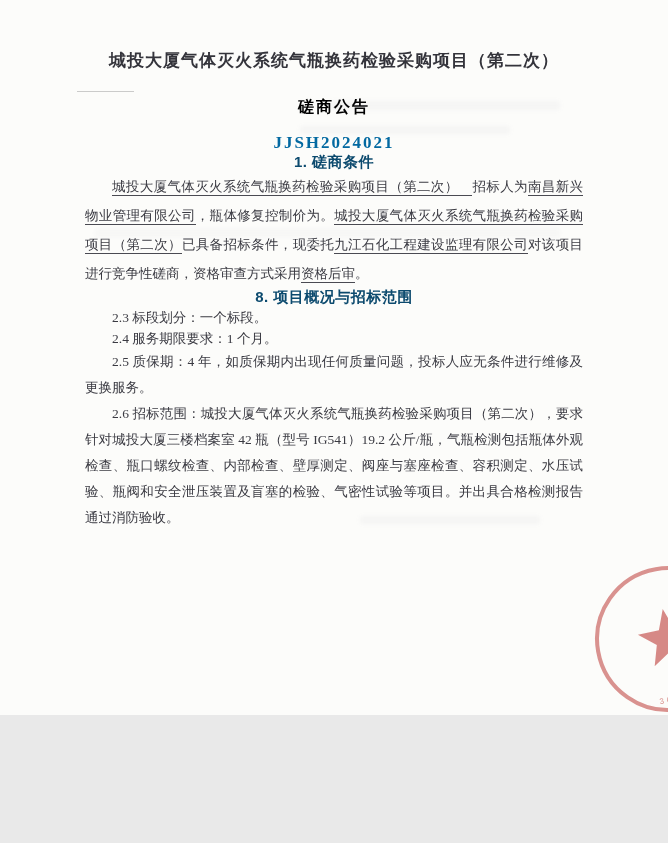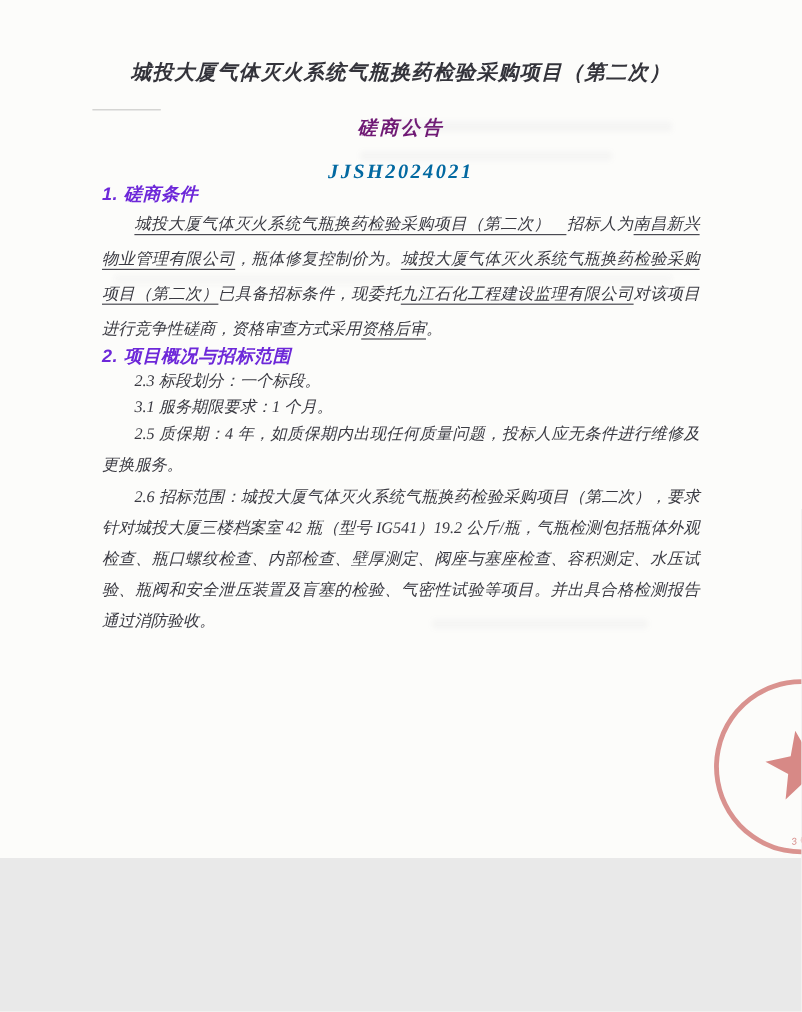--- a/index.html
+++ b/index.html
@@ -4,52 +4,51 @@
 <style>
   html,body{margin:0;padding:0;background:#e9e9e9;}
   .page{
     position:relative;
     width:668px;height:715px;
     margin:0 auto;
     background:#fcfcfa;
     overflow:hidden;
     font-family:"Liberation Serif","DejaVu Serif",serif;
     color:#3a3a42;
-    font-style:italic;
   }
   
   .pencil-line{position:absolute;left:77px;top:91px;width:57px;height:1px;background:#cbcbca;}
   .smudge{position:absolute;background:rgba(110,116,138,.05);filter:blur(2px);border-radius:3px;pointer-events:none;}
   .sm1{left:330px;top:101px;width:230px;height:9px;}
   .sm2{left:300px;top:126px;width:210px;height:8px;}
   .sm3{left:95px;top:229px;width:465px;height:8px;opacity:.8;}
   .sm4{left:360px;top:516px;width:180px;height:8px;}
   .sm5{left:140px;top:766px;width:300px;height:8px;}
 
   .title{
     margin:49px 85px 0;
     text-align:center;
     font-size:17px;font-weight:bold;color:#34343b;
     letter-spacing:1px;
   }
   .subtitle{
     margin:25px 0 0;
     text-align:center;
-    font-size:16px;font-weight:bold;color:#701a75;letter-spacing:2px;
+    font-size:16px;font-weight:bold;color:#000000;letter-spacing:2px;
   }
   .docnum{
     margin:15px 0 0;
     text-align:center;
     font-size:17px;font-weight:bold;color:#0369a1;letter-spacing:2px;
   }
   .content{padding:0 85px;}
   h3.sec{
     font-family:"Liberation Sans","DejaVu Sans",sans-serif;
-    font-size:15px;font-weight:bold;color:#6d28d9;
-    margin:0;letter-spacing:.5px;
+    font-size:15px;font-weight:bold;color:#0c4a6e;
+    margin:0;letter-spacing:.5px;text-align:center;
   }
   .h-s1{margin-top:55px;}
   .h-s2{margin-top:13px;}
   .h-s3{margin-top:9px;}
   p.para{
     margin:0;
     font-size:13.5px;
     text-align:justify;
     text-indent:2em;
     color:#3a3a42;
@@ -86,23 +85,23 @@
 
   <h1 class="title">城投大厦气体灭火系统气瓶换药检验采购项目（第二次）</h1>
   <h2 class="subtitle">磋商公告</h2>
   <div class="docnum">JJSH2024021</div>
 
   <div class="content">
 
     <h3 class="sec h-s1">1. 磋商条件</h3>
     <p class="para p-s1"><span class="ul">城投大厦气体灭火系统气瓶换药检验采购项目（第二次）　</span><span>招标人为</span><span class="ul">南昌新兴物业管理有限公司</span><span>，瓶体修复控制价为。</span><span class="ul">城投大厦气体灭火系统气瓶换药检验采购项目（第二次）</span><span>已具备招标条件，现委托</span><span class="ul">九江石化工程建设监理有限公司</span><span>对该项目进行竞争性磋商，资格审查方式采用</span><span class="ul">资格后审</span><span>。</span></p>
 
-    <h3 class="sec h-s2">2. 项目概况与招标范围</h3>
+    <h3 class="sec h-s2">8. 项目概况与招标范围</h3>
     <p class="para p-one">2.3 标段划分：一个标段。</p>
-    <p class="para p-one">3.1 服务期限要求：1 个月。</p>
+    <p class="para p-one">2.4 服务期限要求：1 个月。</p>
     <p class="para p-25">2.5 质保期：4 年，如质保期内出现任何质量问题，投标人应无条件进行维修及更换服务。</p>
     <p class="para p-26">2.6 招标范围：城投大厦气体灭火系统气瓶换药检验采购项目（第二次），要求针对城投大厦三楼档案室 42 瓶（型号 IG541）19.2 公斤/瓶，气瓶检测包括瓶体外观检查、瓶口螺纹检查、内部检查、壁厚测定、阀座与塞座检查、容积测定、水压试验、瓶阀和安全泄压装置及盲塞的检验、气密性试验等项目。并出具合格检测报告通过消防验收。</p>
 
 
   </div>
 
   <div class="seal">
     <svg width="152" height="152" viewBox="0 0 150 150">
       <circle cx="75" cy="75" r="70" fill="none" stroke="#c4504c" stroke-width="4" opacity="0.72"></circle>
       <polygon points="75,45 82.35,64.89 103.53,65.73 86.89,78.86 92.63,99.27 75,87.5 57.37,99.27 63.11,78.86 46.47,65.73 67.65,64.89" fill="#c4504c" opacity="0.78"></polygon>

